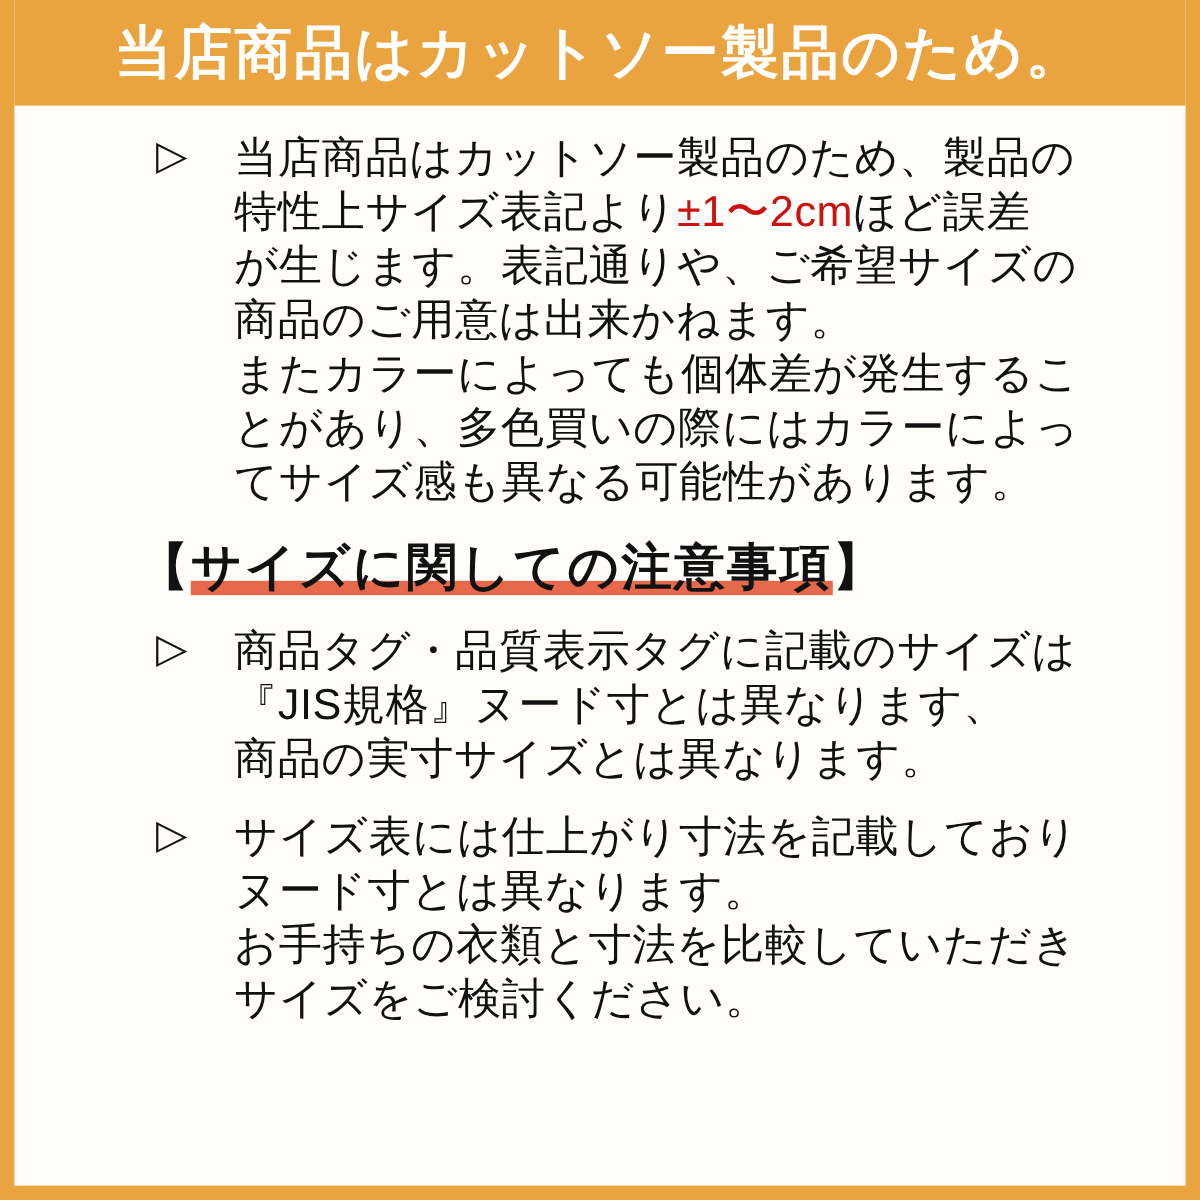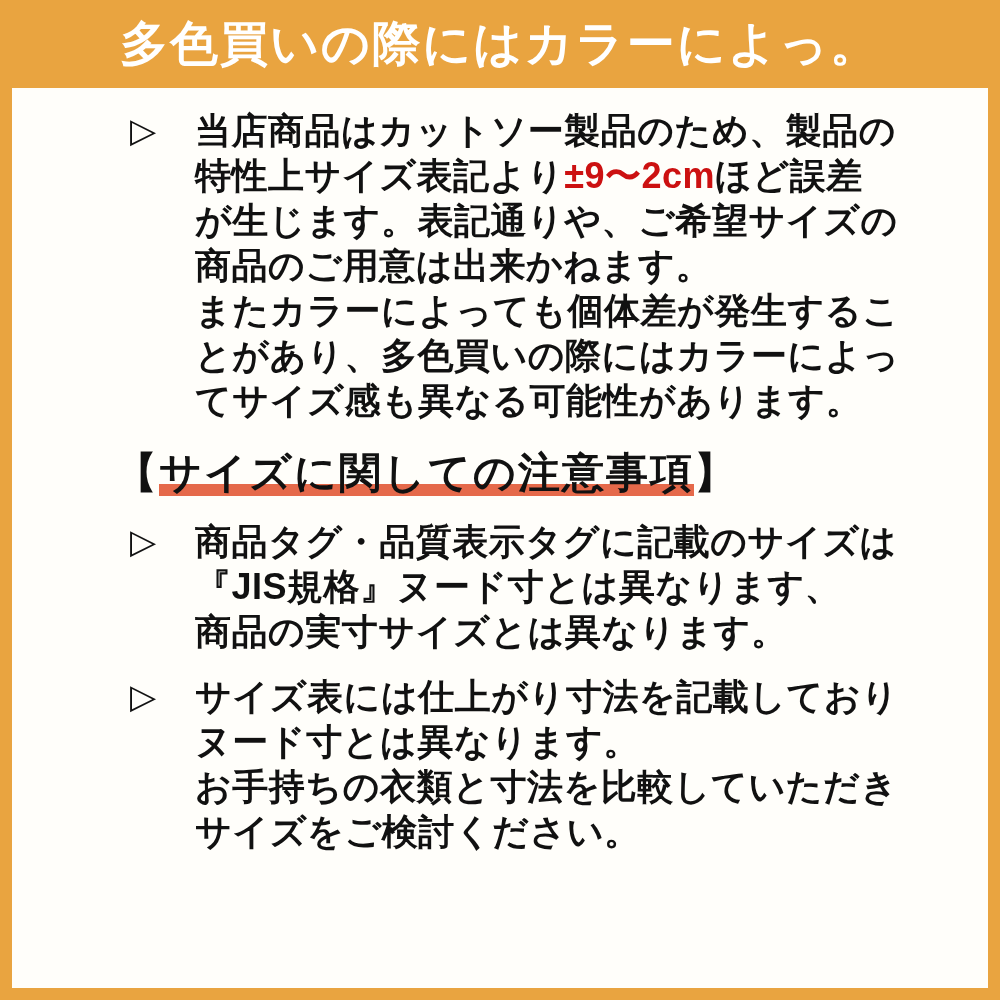--- a/index.html
+++ b/index.html
@@ -43,51 +43,51 @@
     display: flex; align-items: flex-start;
     margin: 20px 12px 0 118px;
   }
   .bullet {
     flex: 0 0 65px;
     font-size: 34px; line-height: 45px;
     color: var(--text, #111111);
   }
   .para {
     margin: 0; flex: 1;
-    font-size: 36px; font-weight: 700;
+    font-size: 36px; font-weight: 400;
     line-height: 45px;
     letter-spacing: 0.5px;
     white-space: pre-line;
   }
   .red { color: var(--red_text, #CC1111); }
   .footer-note {
     margin: 8px 0 0 0;
     text-align: center;
     font-size: 32px; font-weight: bold;
     letter-spacing: 1px;
     line-height: 40px;
   }
 </style>
 </head>
 <body>
 
 <div class="page">
 
   <header class="banner">
-    <h1>多色買いの際にはカラーによっ。</h1>
+    <h1>当店商品はカットソー製品のため。</h1>
   </header>
 
   <main>
 
     <section>
 
       <div class="bullet-row">
         <span class="bullet">▷</span>
         <p class="para"><span>当店商品はカットソー製品のため、製品の
-特性上サイズ表記より</span><span class="red">±9〜2cm</span><span>ほど誤差
+特性上サイズ表記より</span><span class="red">±1〜2cm</span><span>ほど誤差
 が生じます。表記通りや、ご希望サイズの
 商品のご用意は出来かねます。
 またカラーによっても個体差が発生するこ
 とがあり、多色買いの際にはカラーによっ
 てサイズ感も異なる可能性があります。</span></p>
       </div>
     </section>
 
     <section>
       <h2 class="heading second"><span>【</span><span class="hl">サイズに関しての注意事項</span><span>】</span></h2>

